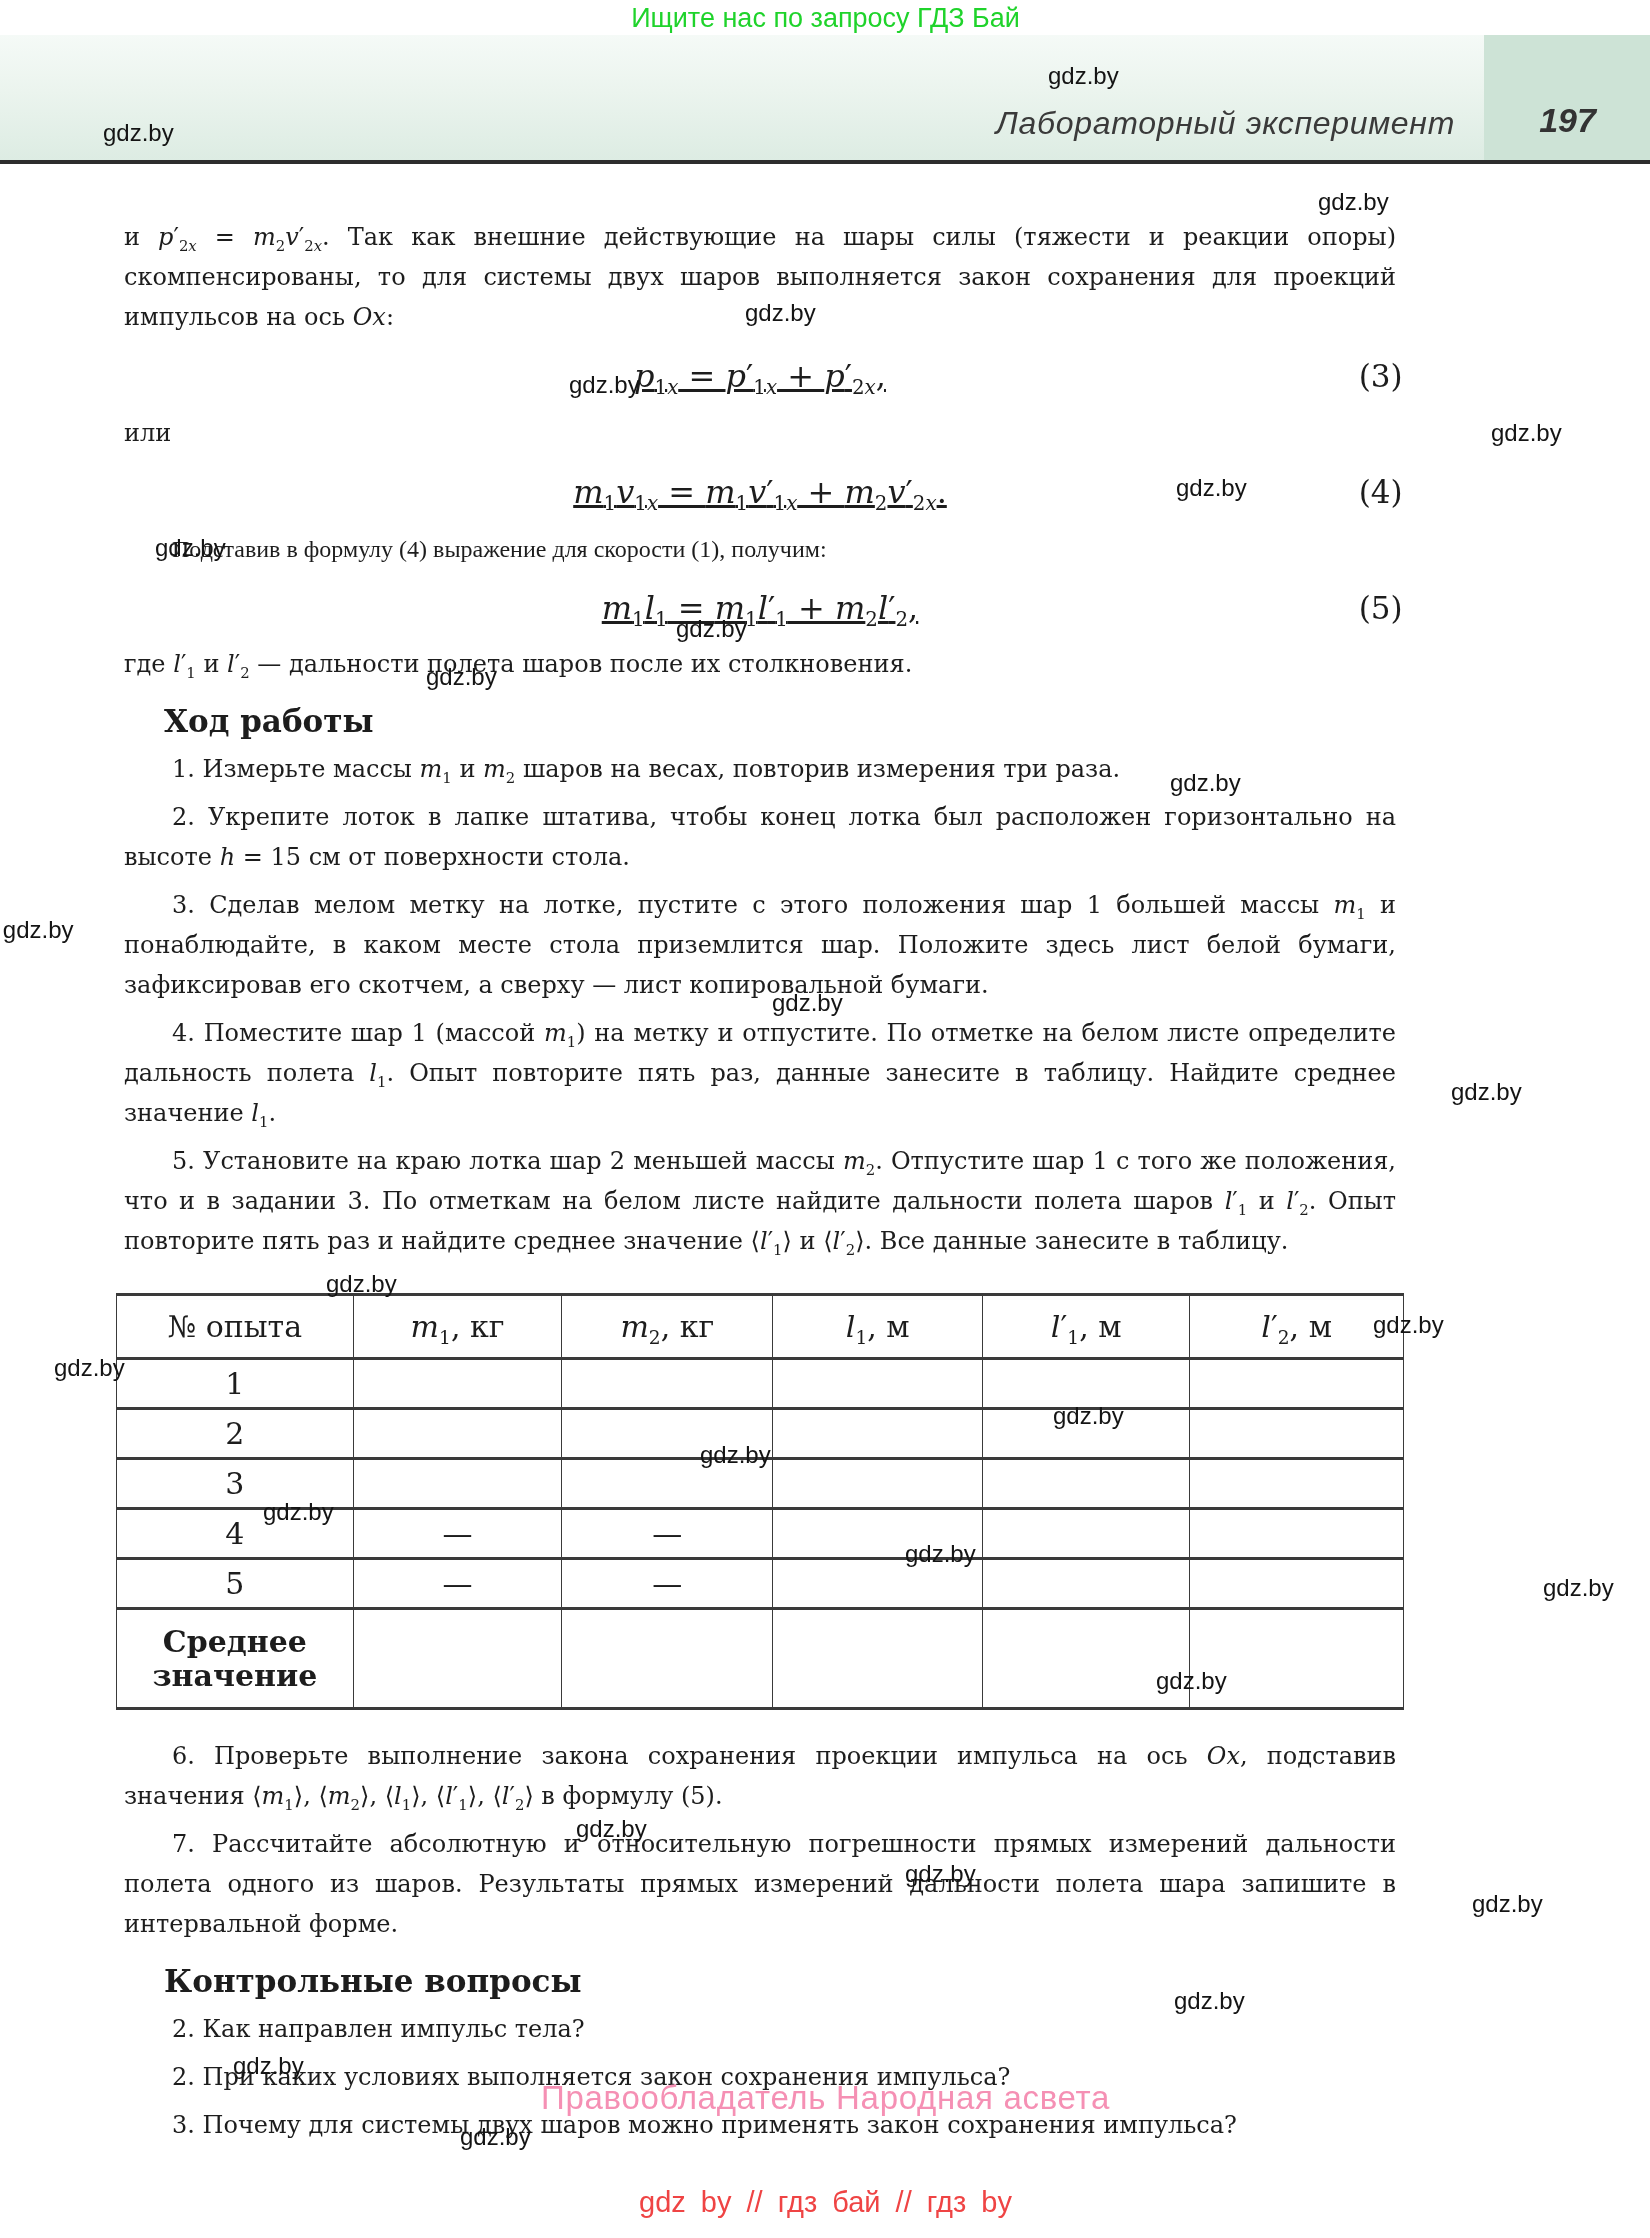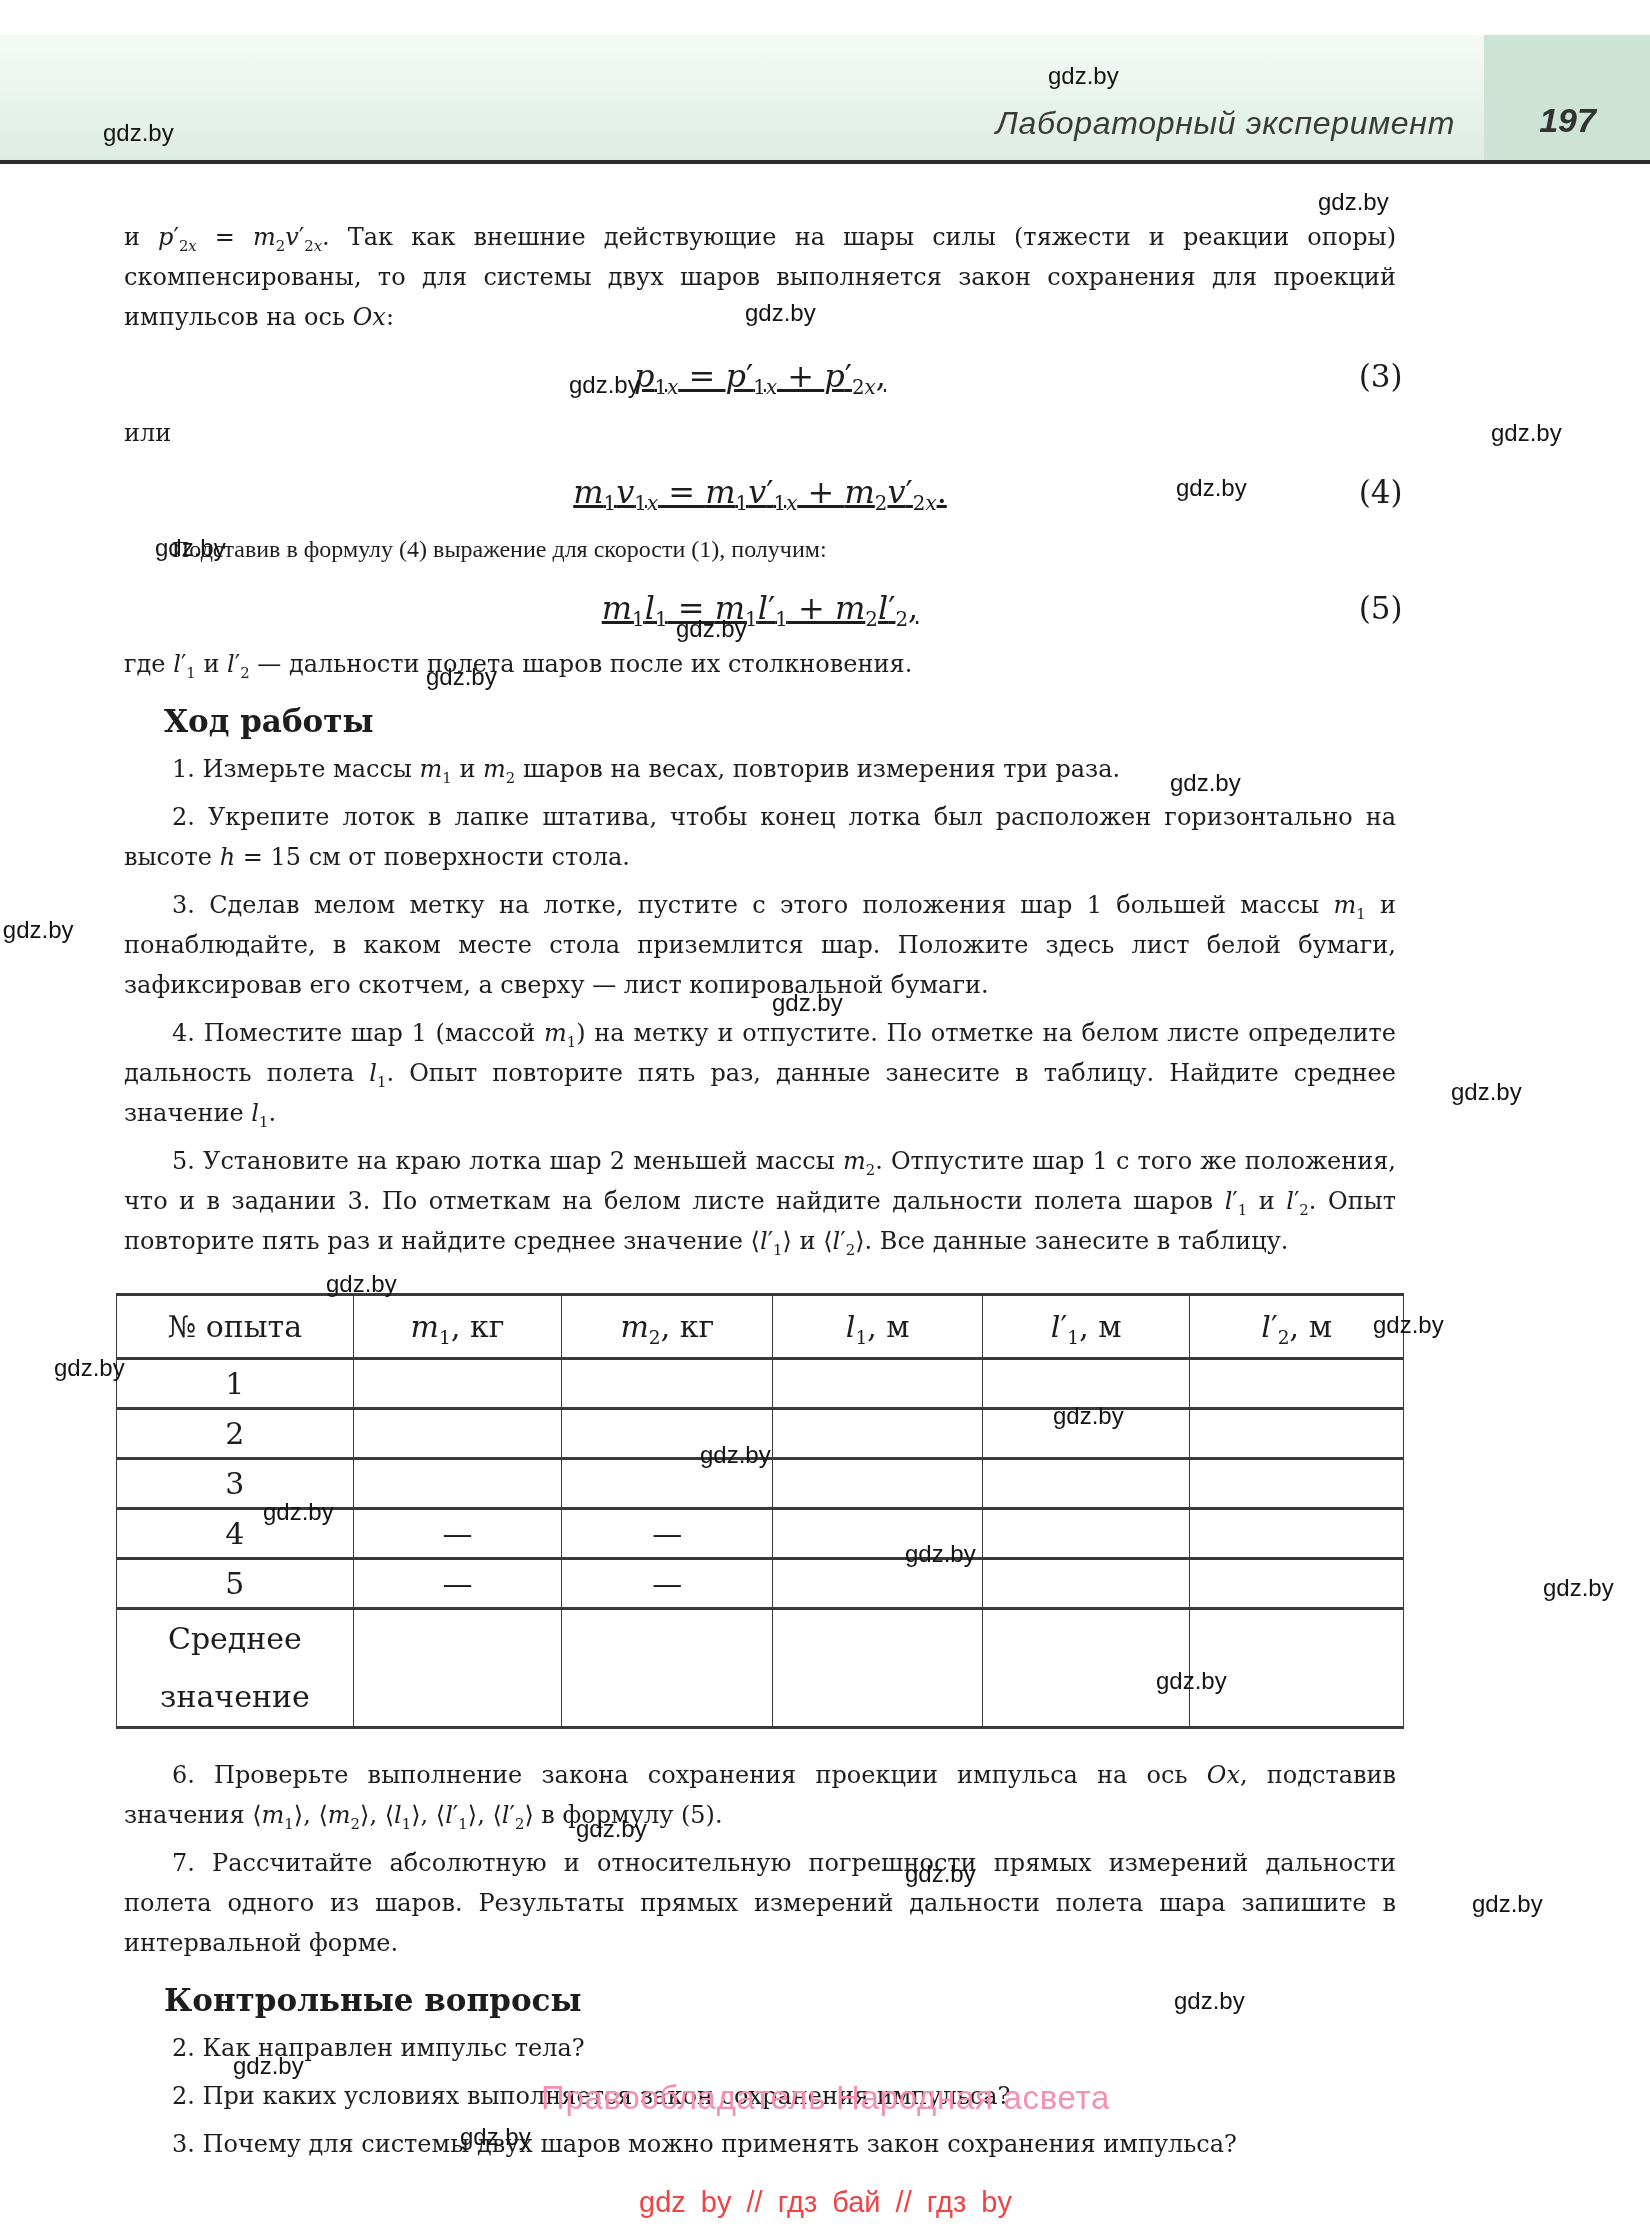--- a/index.html
+++ b/index.html
@@ -100,21 +100,21 @@
     border-top-width:3.5px;
     border-bottom-width:3.5px;
     text-align:center;
     vertical-align:middle;
     font-weight:normal;
     font-size:30px;
     padding:0 5.6px;
   }
   table.results thead th{height:61px;}
   table.results tbody td{height:47px;}
-  table.results tr.avg-row td{height:97px; line-height:58px;}
+  table.results tr.avg-row td{height:97px; line-height:34px;font-weight:bold;}
   
   .pink-footer{
     position:absolute; top:2079px; left:0; width:100%;
     text-align:center;
     font-family:var(--sans);
     font-size:33px;
     letter-spacing:0.7px;
     z-index:1;
   }
   .blue-links{
@@ -134,20 +134,21 @@
     z-index:6;
     white-space:nowrap;
     pointer-events:none;
   }
 </style>
 </head>
 <body>
 
 <div class="page">
 
+  <div class="top-banner" style="color: rgb(31, 211, 43);">Ищите нас по запросу ГДЗ Бай</div>
 
   <div class="header-band">
     <div class="header-title">Лабораторный эксперимент</div>
     <div class="pagenum-block" style="background: rgb(205, 227, 214);">
       <span class="num">197</span>
     </div>
   </div>
   <div class="header-rule"></div>
 
   <div class="content">

